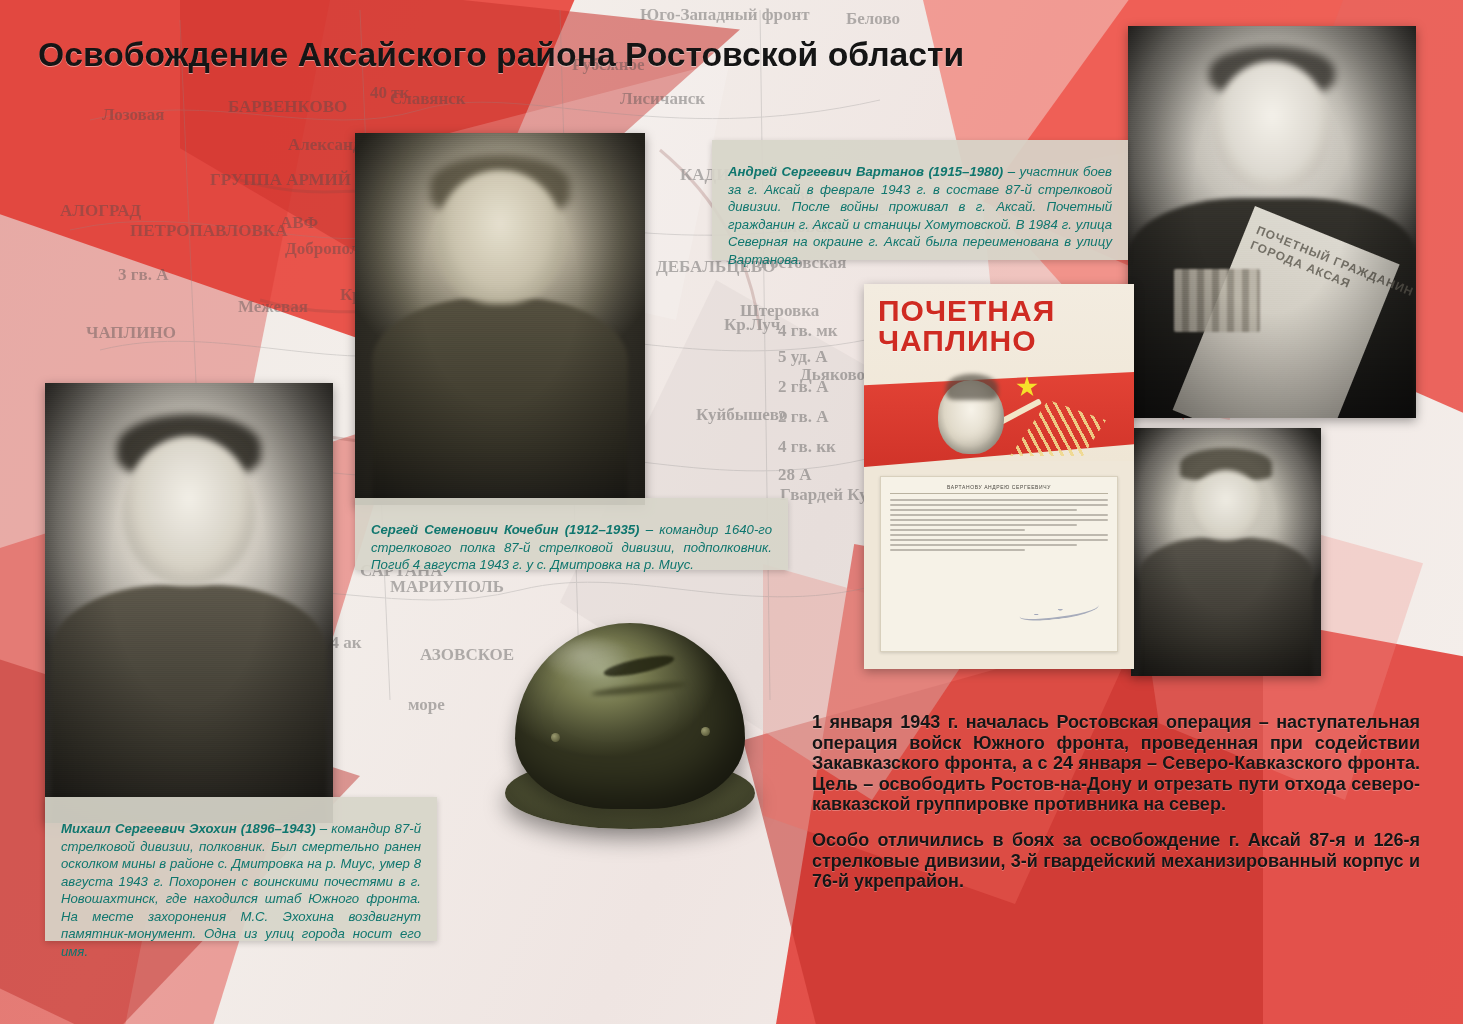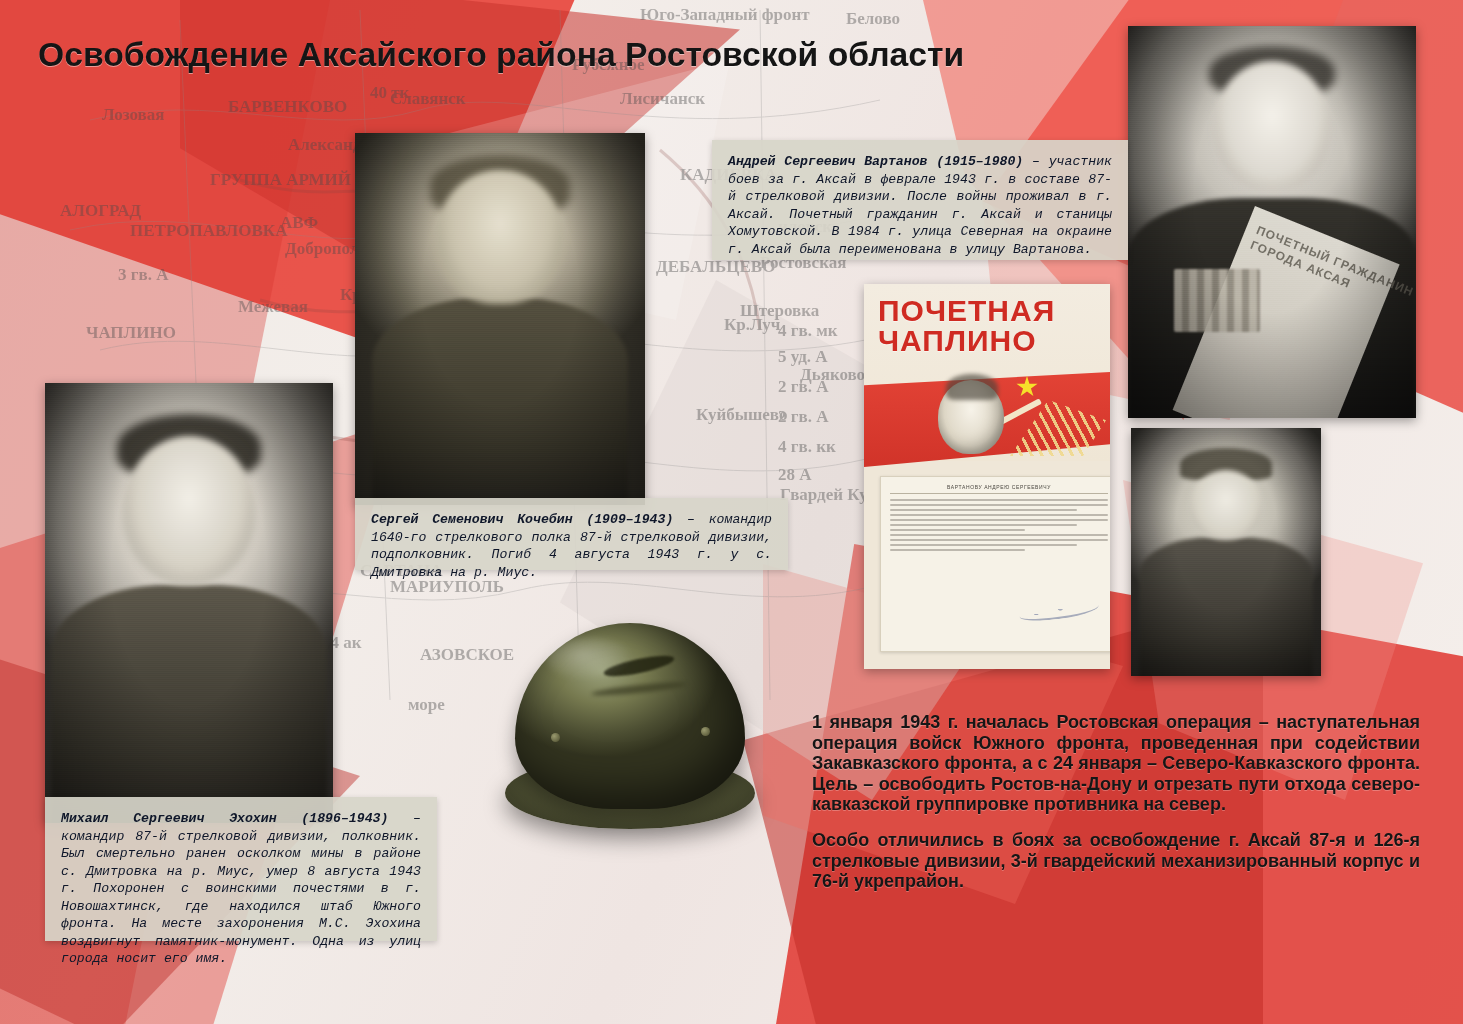--- a/index.html
+++ b/index.html
@@ -240,21 +240,21 @@
   }
   #photo-soldier .torso {
     position:absolute; left:4%; top:44%; width:92%; height:58%;
     border-radius: 42% 42% 0 0 / 26% 26% 0 0;
     background: linear-gradient(180deg,#57534a 0%, #3c3932 70%, #2a2822 100%);
     filter: blur(2px);
   }
 
   
   #gramota {
-    position:absolute; left:864px; top:284px; width:246px; height:385px;
+    position:absolute; left:864px; top:284px; width:270px; height:385px;
     background:#efe7d8;
     box-shadow: 0 3px 10px rgba(0,0,0,.3);
     overflow:hidden;
   }
   #gramota .g-top {
     position:absolute; left:0; top:0; width:100%; height:46%;
     background: linear-gradient(180deg,#f3ece0 0%, #efe6d5 100%);
   }
   #gramota .g-title {
     position:absolute; left:14px; top:12px; width:240px;
@@ -368,28 +368,27 @@
     position:absolute; left:42px; top:22px; width:86px; height:44px;
     border-radius:50%;
     background: radial-gradient(ellipse at 40% 40%, rgba(255,255,255,.28), rgba(255,255,255,0) 70%);
     filter: blur(3px);
   }
 
   
   .caption {
     position:absolute;
     background: rgba(215,213,201,.92);
-    color:#0f172a;
+    color:#0f766e;
     font-size:13.2px;
     line-height:17.5px;
-    padding:13px 16px;
+    padding:23px 16px;
     box-sizing:border-box;
     text-align:justify;
     box-shadow: 0 2px 6px rgba(0,0,0,.18);
-    font-family: Liberation Mono, monospace;
   }
   .caption b, .caption .nm {
     font-weight:bold;
     font-style:italic;
   }
   .caption .it { font-style:italic; }
 
   #cap-vartanov { left:712px; top:140px; width:416px; height:120px; }
   #cap-kochebin { left:355px; top:498px; width:433px; height:72px; }
   #cap-ekhokhin { left:45px; top:797px; width:392px; height:144px; }
@@ -599,21 +598,21 @@
     <div class="rivet r1"></div>
     <div class="rivet r2"></div>
   </div>
 
 
   <div class="caption" id="cap-vartanov">
     <span class="nm">Андрей Сергеевич Вартанов (1915–1980)</span><span class="it"> – участник боев за г. Аксай в феврале 1943 г. в составе 87-й стрелковой дивизии. После войны проживал в г. Аксай. Почетный гражданин г. Аксай и станицы Хомутовской. В 1984 г. улица Северная на окраине г. Аксай была переименована в улицу Вартанова.</span>
   </div>
 
   <div class="caption" id="cap-kochebin">
-    <span class="nm">Сергей Семенович Кочебин (1909–1943)</span><span class="it"> – командир 1640-го стрелкового полка 87-й стрелковой дивизии, подполковник. Погиб 4 августа 1943 г. у с. Дмитровка на р. Миус.</span>
+    <span class="nm">Сергей Семенович Кочебин (1912–1935)</span><span class="it"> – командир 1640-го стрелкового полка 87-й стрелковой дивизии, подполковник. Погиб 4 августа 1943 г. у с. Дмитровка на р. Миус.</span>
   </div>
 
   <div class="caption" id="cap-ekhokhin">
     <span class="nm">Михаил Сергеевич Эхохин (1896–1943)</span><span class="it"> – командир 87-й стрелковой дивизии, полковник. Был смертельно ранен осколком мины в районе с. Дмитровка на р. Миус, умер 8 августа 1943 г. Похоронен с воинскими почестями в г. Новошахтинск, где находился штаб Южного фронта. На месте захоронения М.С. Эхохина воздвигнут памятник-монумент. Одна из улиц города носит его имя.</span>
   </div>
 
   <div class="right-text">
     <p>1 января 1943 г. началась Ростовская операция – наступательная операция войск Южного фронта, проведенная при содействии Закавказского фронта, а с 24 января – Северо-Кавказского фронта. Цель – освободить Ростов-на-Дону и отрезать пути отхода северо-кавказской группировке противника на север.</p>
     <p>Особо отличились в боях за освобождение г. Аксай 87-я и 126-я стрелковые дивизии, 3-й гвардейский механизированный корпус и 76-й укрепрайон.</p>
   </div>

